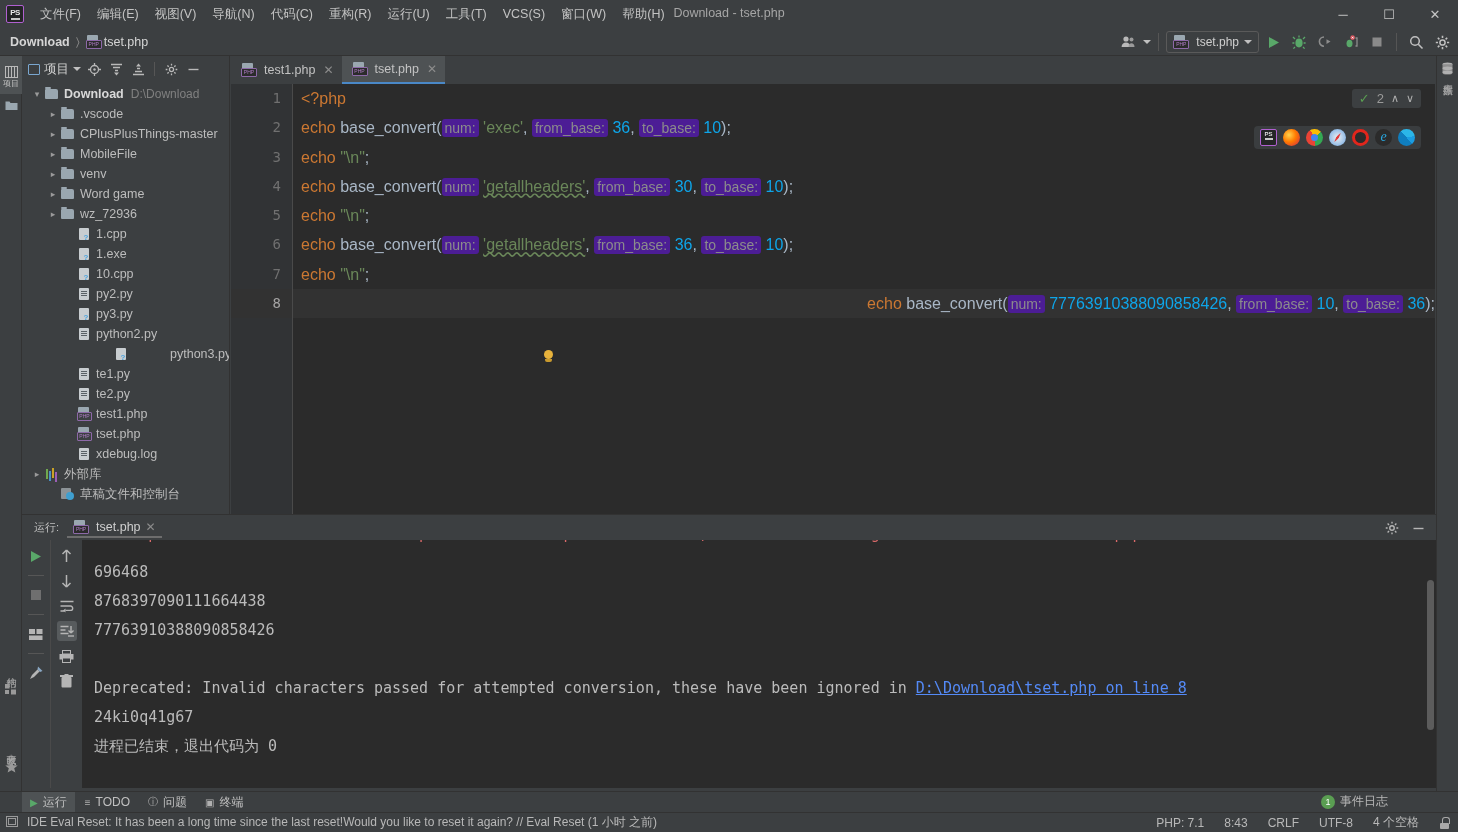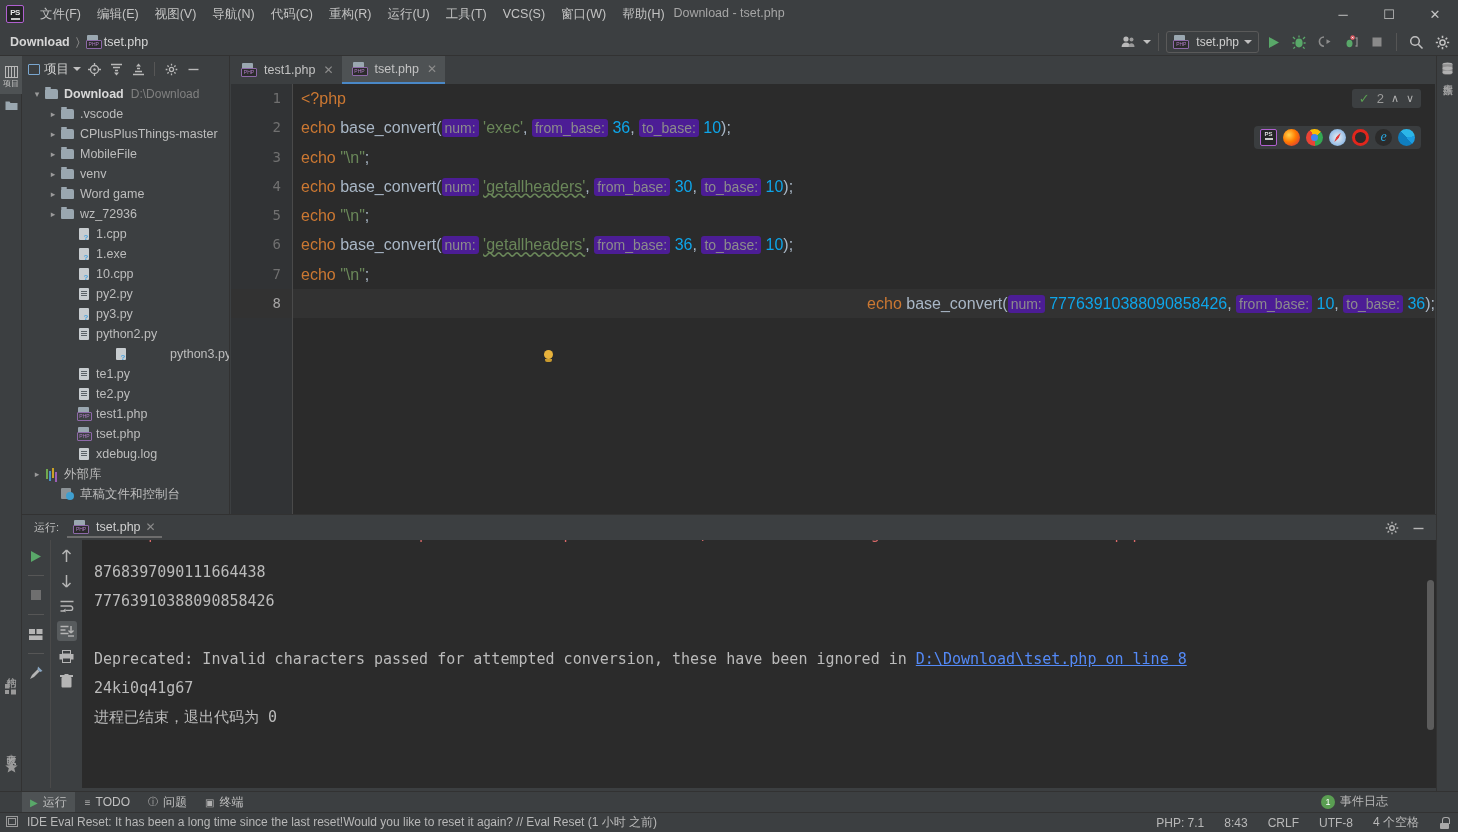--- a/index.html
+++ b/index.html
@@ -736,20 +736,21 @@
       <svg width="13" height="14" viewBox="0 0 13 14">
           <rect x="1.5" y="3" width="10" height="10.5" fill="#b5b5b5" rx="1"></rect>
           <rect x="0" y="1" width="13" height="2" fill="#b5b5b5"></rect>
           <rect x="4.5" y="0" width="4" height="1.5" fill="#b5b5b5"></rect>
         </svg>
     </div>
   </div>
 
   <div class="console" id="console">
     <div class="cl err top" style="position: relative; top: -10px;">PHP Deprecated:  Invalid characters passed for attempted conversion, these have been ignored in D:\Download\tset.php on line 8</div>
+      <div class="cl">696468</div>
       <div class="cl">8768397090111664438</div>
       <div class="cl">77763910388090858426</div>
       <div class="cl"></div>
       <div class="cl"><span>Deprecated: Invalid characters passed for attempted conversion, these have been ignored in </span><span class="link">D:\Download\tset.php on line 8</span></div>
       <div class="cl">24ki0q41g67</div>
       <div class="cl">进程已结束，退出代码为 0</div>
       <div class="con-scroll"></div>
   </div>
 
   <div class="bottom-tabs" id="bottomtabs">

